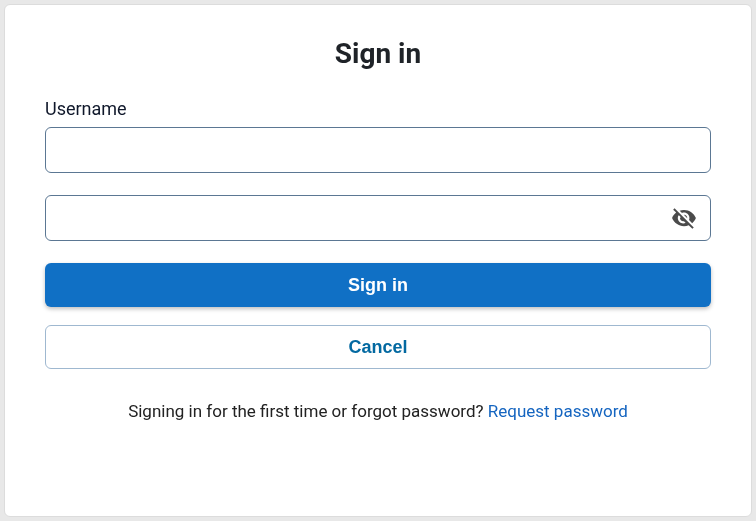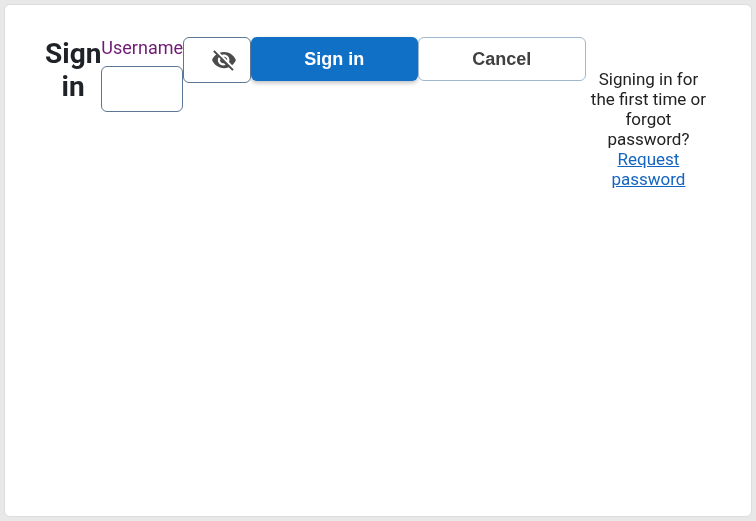--- a/index.html
+++ b/index.html
@@ -16,35 +16,35 @@
     }
     .card {
       background: #ffffff;
       border: 1px solid #dcdcdc;
       border-radius: 6px;
       margin: 4px;
       width: 748px;
       height: 513px;
       padding: 32px 40px 28px 40px;
       display: flex;
-      flex-direction: row;
+      flex-direction: column;
     }
     .title {
       font-size: 28px;
       font-weight: 700;
       color: #1f2328;
       text-align: center;
       margin-bottom: 28px;
     }
     .field-group {
       margin-bottom: 22px;
     }
     .field-label {
       font-size: 18px;
-      color: #701a75;
+      color: #0f172a;
       margin-bottom: 8px;
       display: block;
     }
     .text-input {
       width: 100%;
       height: 46px;
       border: 1px solid #5b7793;
       border-radius: 6px;
       padding: 0 14px;
       font-size: 16px;
@@ -89,33 +89,32 @@
       justify-content: center;
     }
     .btn-primary {
       background: #1070c5;
       color: #ffffff;
       box-shadow: 0 2px 4px rgba(0,0,0,0.25);
       margin-bottom: 18px;
     }
     .btn-secondary {
       background: #ffffff;
-      color: #404040;
+      color: #0369a1;
       border: 1px solid #9fb8d0;
       font-weight: 600;
     }
     .footer-text {
       text-align: center;
       font-size: 17px;
       color: #222;
       margin-top: 32px;
     }
     .footer-link {
       color: #1565c0;
-      text-decoration: underline;
       cursor: pointer;
     }
   </style>
 </head>
 <body>
 
 <div class="card">
   <h1 class="title">Sign in</h1>
 
   <div class="field-group">

